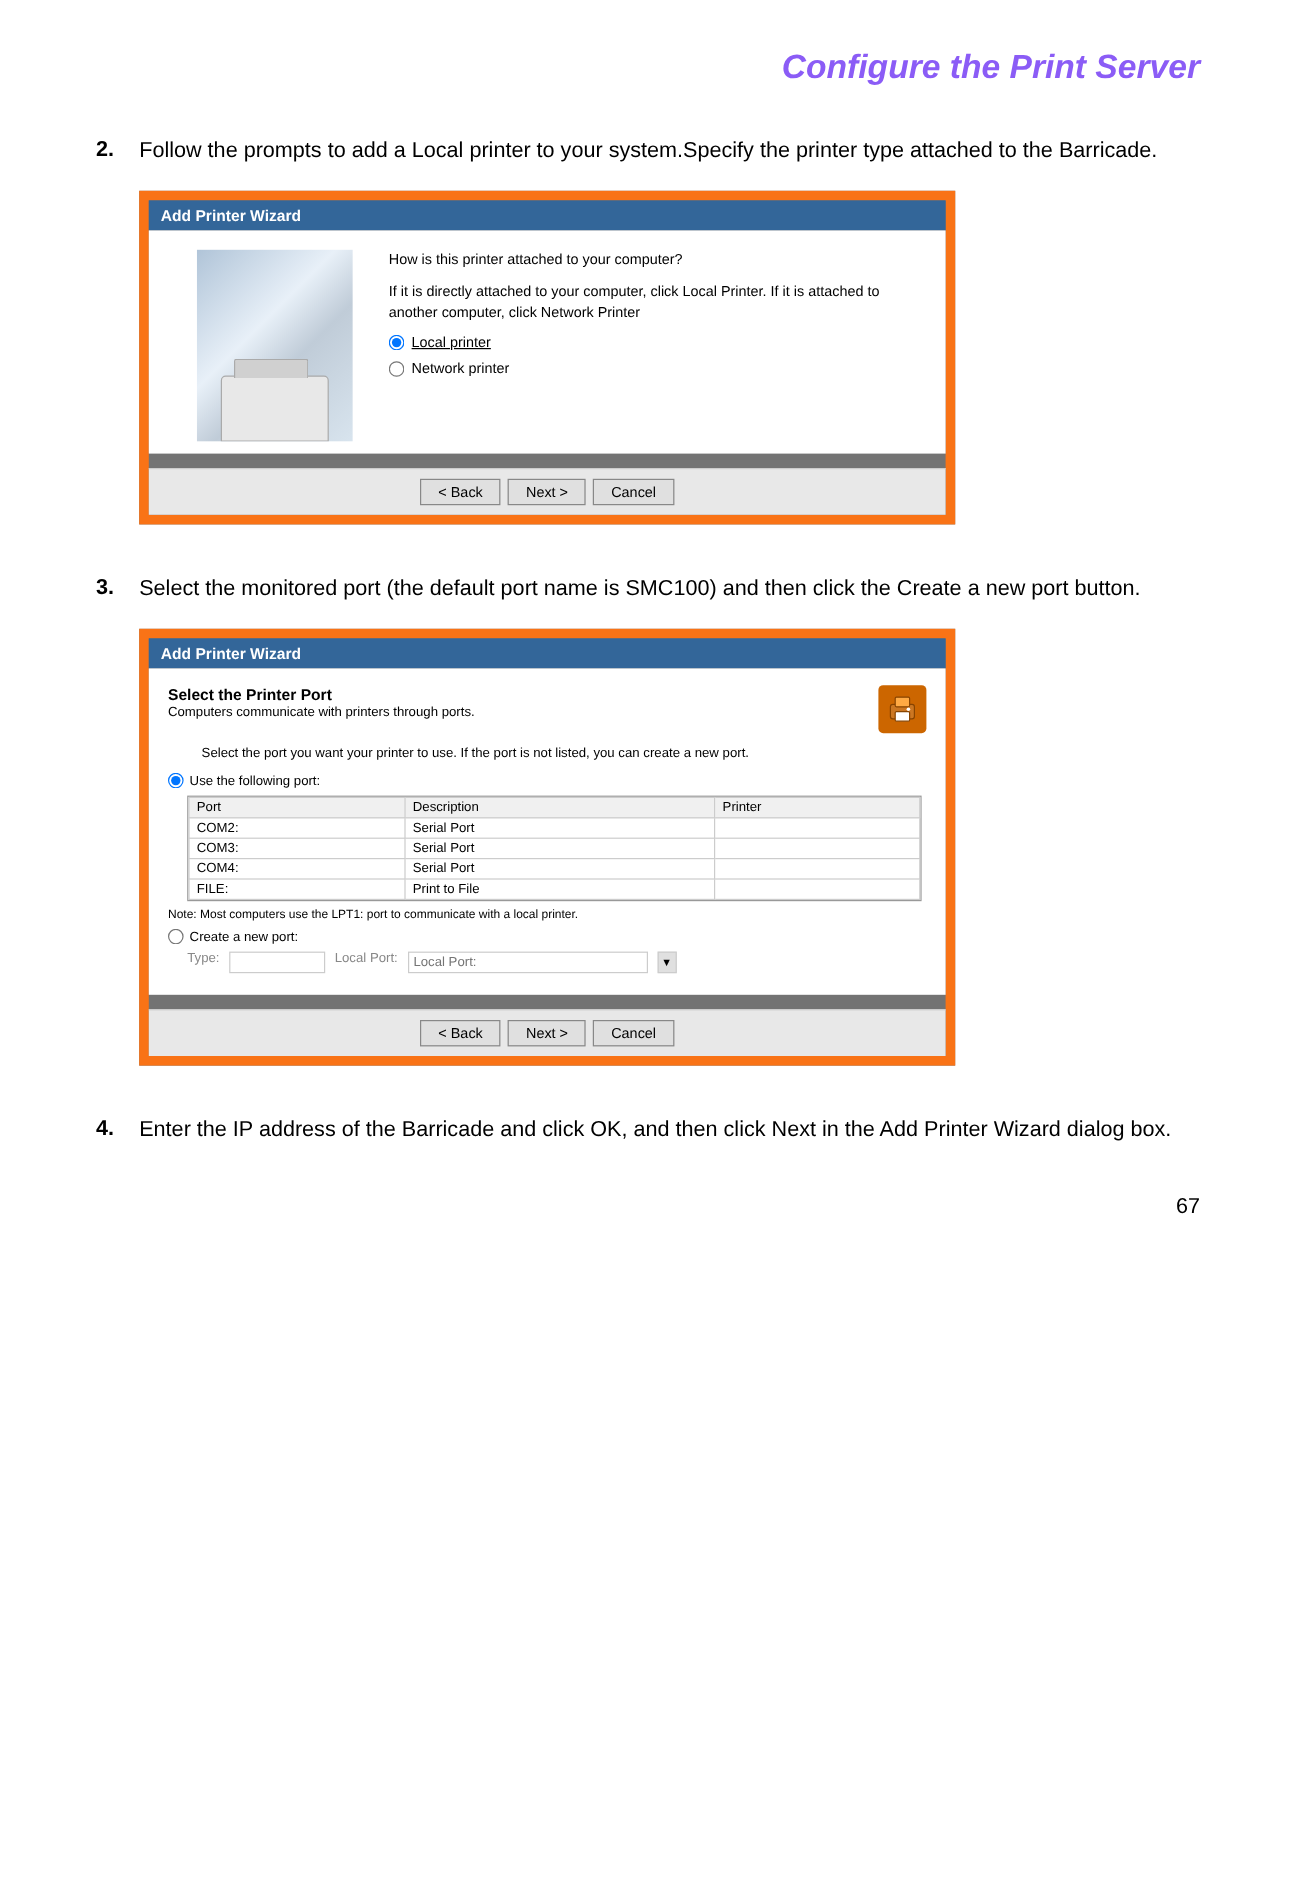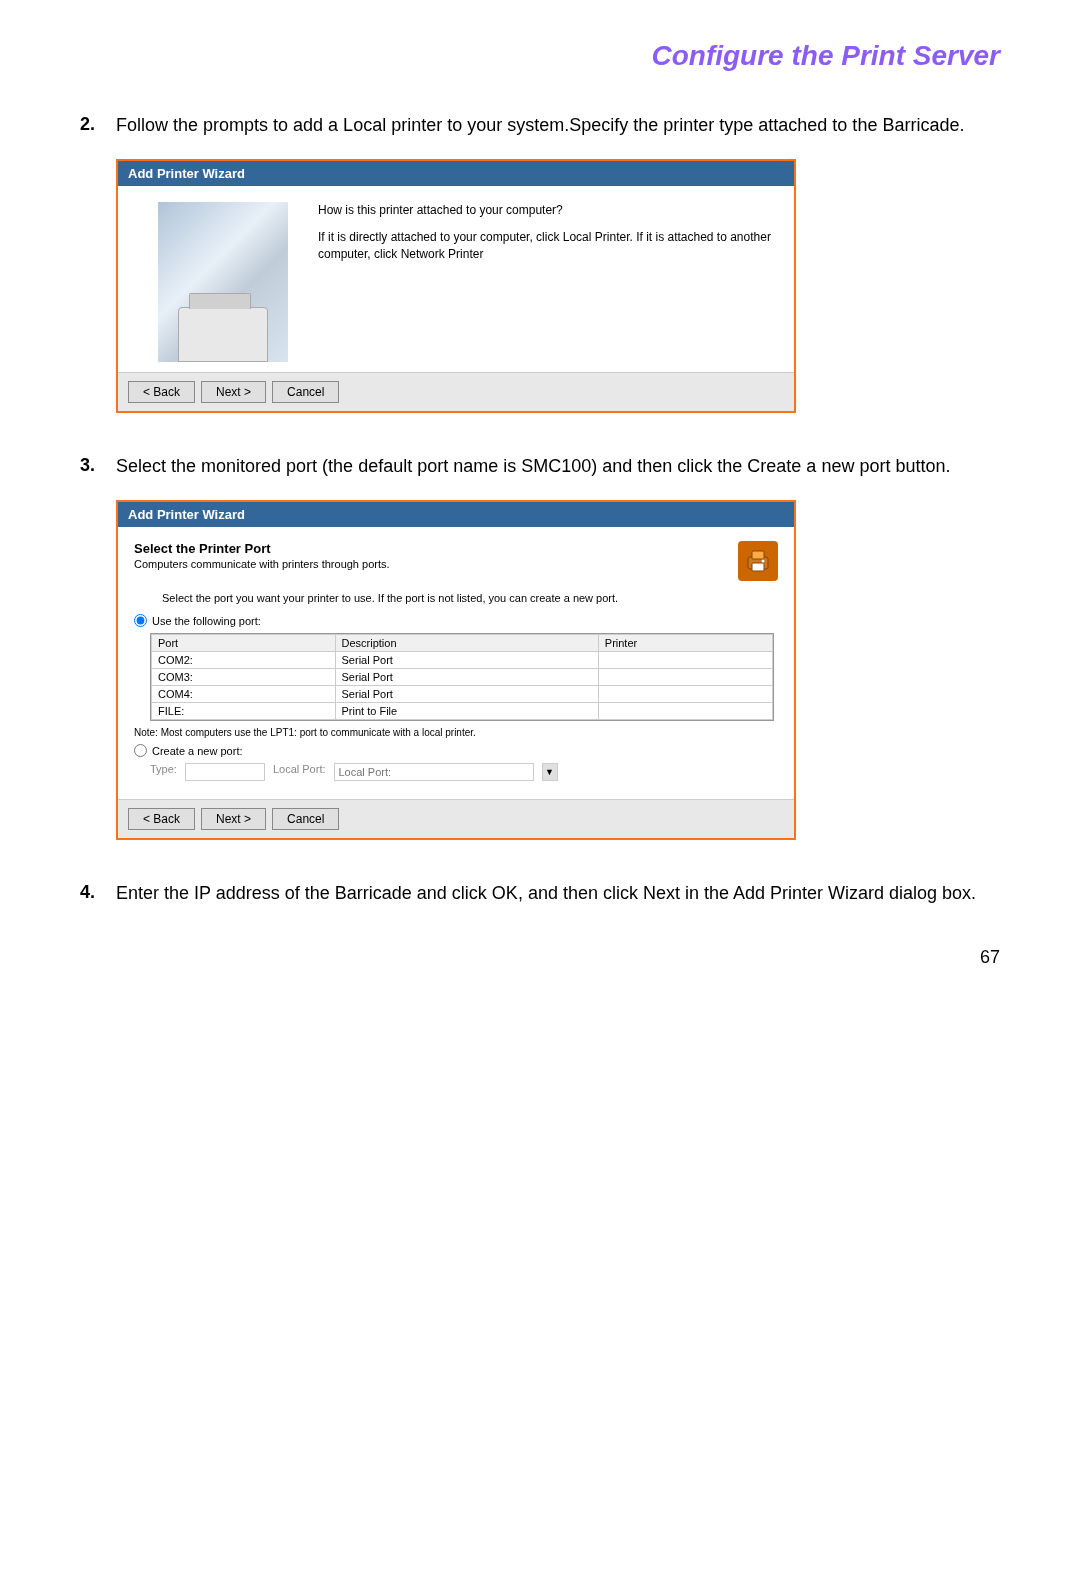--- a/index.html
+++ b/index.html
@@ -28,21 +28,21 @@
       margin-top: 2px;
     }
 
     .step-text {
       font-size: 18px;
       line-height: 1.5;
       flex: 1;
     }
 
     .wizard-container {
-      border: 2px solid #f97316;
+      border: 8px solid #f97316;
       background: #737373;
       margin-top: 20px;
       margin-left: 0;
       width: 100%;
       max-width: 680px;
     }
 
     .wizard-title-bar {
       background: #336699;
       color: #ffffff;
@@ -130,23 +130,24 @@
     }
 
     .underline-label {
       text-decoration: underline;
     }
 
     .wizard-footer {
       background: #e8e8e8;
       padding: 8px 10px;
       display: flex;
-      justify-content: flex-start;
+      justify-content: center;
       gap: 6px;
       border-top: 1px solid #ccc;
+      margin-top: 12px;
     }
 
     .wizard-btn {
       padding: 3px 14px;
       font-size: 12px;
       background: #e0e0e0;
       border: 1px solid #888;
       cursor: pointer;
       min-width: 60px;
       text-align: center;
@@ -319,20 +320,30 @@
         <div class="wizard-body">
           <div class="wizard-content">
             <div class="wizard-image">
               <div class="wizard-image-inner">
                 <div class="printer-shape"></div>
               </div>
             </div>
             <div class="wizard-right">
               <p>How is this printer attached to your computer?</p>
               <p>If it is directly attached to your computer, click Local Printer. If it is attached to another computer, click Network Printer</p>
+              <div class="radio-group">
+                <div class="radio-item">
+                  <input type="radio" name="printer_type" checked="" style="">
+                  <span class="underline-label">Local printer</span>
+                </div>
+                <div class="radio-item">
+                  <input type="radio" name="printer_type" style="">
+                  <span>Network printer</span>
+                </div>
+              </div>
             </div>
           </div>
         </div>
         <div class="wizard-footer">
           <button class="wizard-btn">&lt; Back</button>
           <button class="wizard-btn">Next &gt;</button>
           <button class="wizard-btn">Cancel</button>
         </div>
       </div>
     </div>

